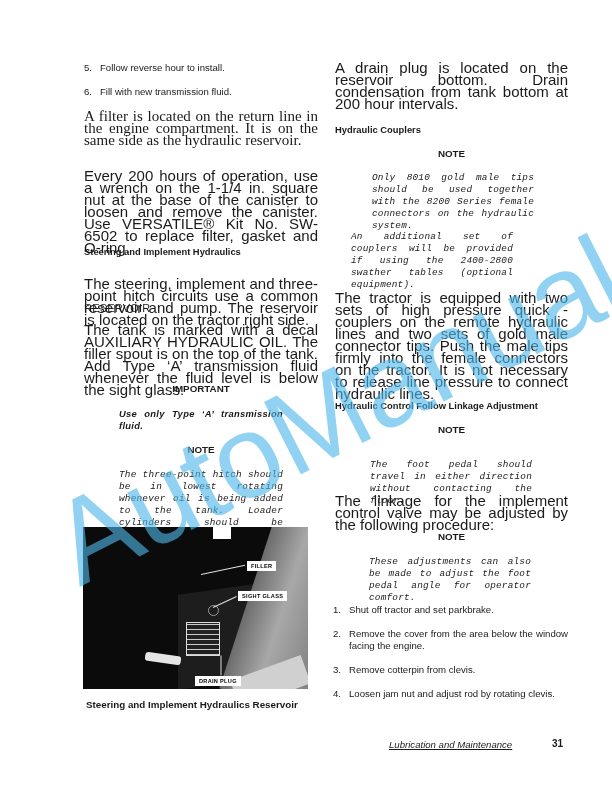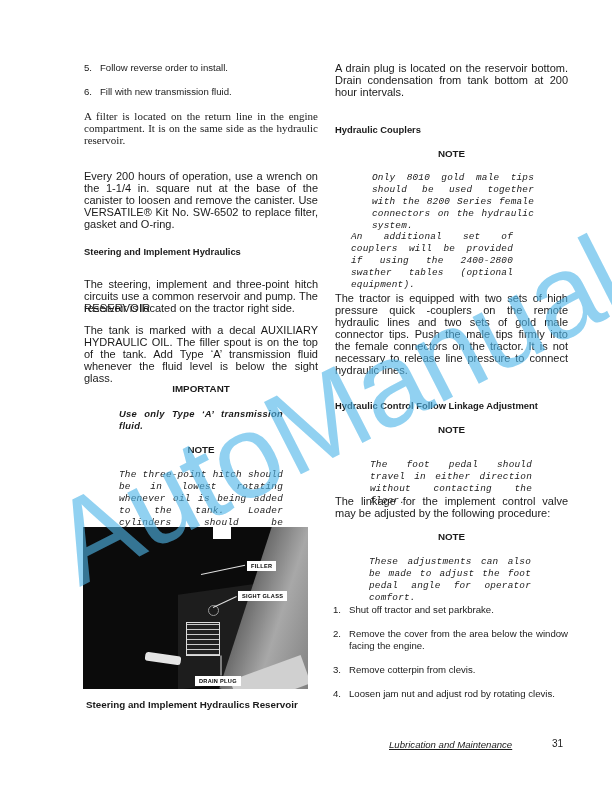--- a/index.html
+++ b/index.html
@@ -1,21 +1,21 @@
 <!DOCTYPE html>
 <html><head>
   <meta charset="utf-8">
   <style>
     html, body { margin: 0; padding: 0; background: #ffffff; }
     body {
       width: 612px; height: 792px; position: relative; overflow: hidden;
       font-family: "Liberation Sans", "DejaVu Sans", sans-serif;
       color: #1a1a1a;
     }
-    .col { position: absolute; font-size: 11px; line-height: 12px; }
+    .col { position: absolute; font-size: 15px; line-height: 12px; }
     .col-left { left: 84px; width: 234px; }
     .col-right { left: 335px; width: 233px; }
     p { margin: 0; text-align: justify; }
     .abs { position: absolute; text-align: right; }
     .step { position: absolute; display: flex; font-size: 9.6px; line-height: 12px; }
     .step .num { width: 16px; flex: 0 0 16px; }
     .step .txt { flex: 1; text-align: justify; }
     .heading { font-weight: bold; font-size: 9.4px; }
     .plain-heading { font-size: 11px; letter-spacing: 0.2px; margin-top: 48px; }
     .callout { font-weight: bold; font-size: 9.8px; text-align: center; }
@@ -52,28 +52,28 @@
     }
     .leader { position: absolute; height: 1px; background: #e0e0e0; transform-origin: left center; }
     .watermark {
       position: absolute; left: 30px; top: 250px;
       font-family: "Liberation Sans", sans-serif; font-size: 118px; font-weight: normal;
       color: #4fb6e9; opacity: 0.62; transform: rotate(-27deg); transform-origin: left top;
       white-space: nowrap; pointer-events: none; letter-spacing: -1px;
       top: 490px;
     }
     .footer-section { position: absolute; top: 739px; left: 389px; font-style: italic; font-size: 9.6px; text-decoration: underline; }
-    .footer-page { position: absolute; top: 738px; left: 552px; font-weight: normal; font-size: 10px; }
+    .footer-page { position: absolute; top: 738px; left: 552px; font-weight: bold; font-size: 10px; }
   </style>
 </head>
 <body>
 
 <div class="step" style="left:84px; top:62px; width:234px;">
   <span class="num">5.</span>
-  <span class="txt">Follow reverse order to install.</span>
+  <span class="txt">Follow reverse hour to install.</span>
 </div>
 <div class="step" style="left:84px; top:86px; width:234px;">
   <span class="num">6.</span>
   <span class="txt">Fill with new transmission fluid.</span>
 </div>
 
 <div class="col col-left" style="top:110px;font-family:Liberation Serif, serif;">
   <p>A filter is located on the return line in the engine compartment. It is on the same side as the hydraulic reservoir.</p>
 </div>
 

